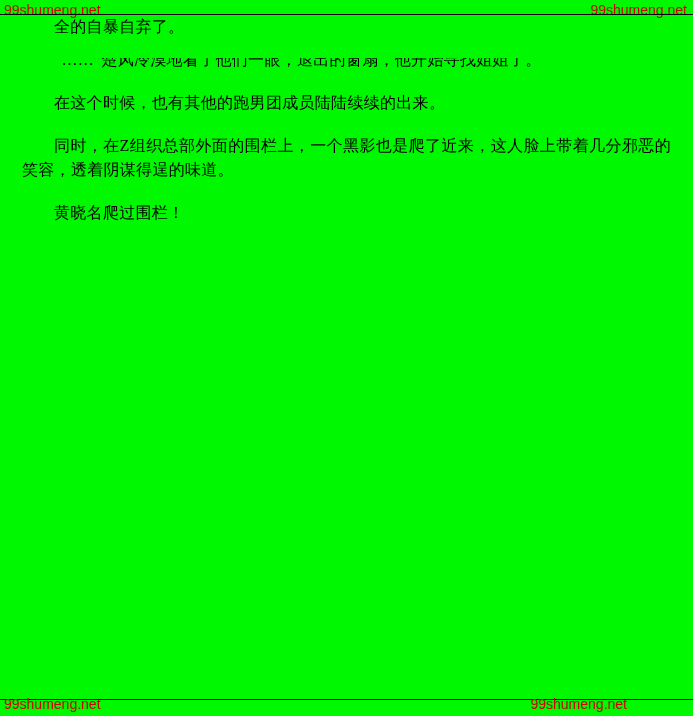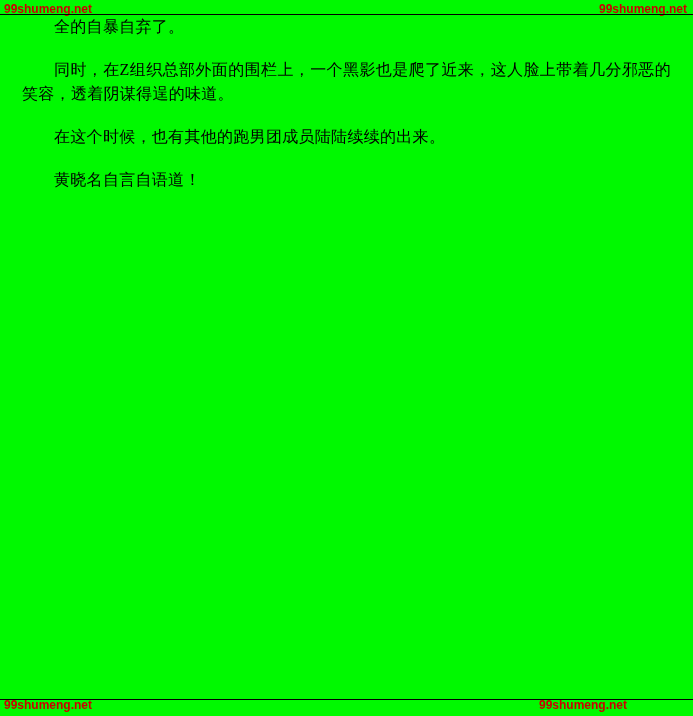--- a/index.html
+++ b/index.html
@@ -17,23 +17,23 @@
   }
   .page {
     position: relative;
     width: 693px;
     height: 716px;
     box-sizing: border-box;
   }
   .watermark {
     position: absolute;
     font-family: "Liberation Sans", "DejaVu Sans", sans-serif;
-    font-size: 12px;
+    font-size: 14px;
     color: #cc0000;
-    font-weight: bold;
+    font-weight: normal;
     letter-spacing: 0px;
     white-space: nowrap;
   }
   .wm-tl { left: 4px; top: 2px; }
   .wm-tr { right: 6px; top: 2px; }
   .wm-bl { left: 4px; bottom: 4px; }
   .wm-br { right: 66px; bottom: 4px; }
 
   .rule-top {
     position: absolute;
@@ -88,24 +88,27 @@
 
   <div class="watermark wm-tl">99shumeng.net</div>
   <div class="watermark wm-tr">99shumeng.net</div>
 
   <div class="rule-top"></div>
 
   <div class="content">
 
     <p class="clipped-top">全的自暴自弃了。</p>
 
+    <div class="clip-wrap2">
+      <p>“……”楚风冷漠地看了他们一眼，退出的窗扇，他开始寻找姐姐了。</p>
+    </div>
 
+    <p>在这个时候，也有其他的跑男团成员陆陆续续的出来。</p>
     <p>同时，在Z组织总部外面的围栏上，一个黑影也是爬了近来，这人脸上带着几分邪恶的笑容，透着阴谋得逞的味道。</p>
-    <p>在这个时候，也有其他的跑男团成员陆陆续续的出来。</p>
-    <p>黄晓名自言自语道！</p>
+    <p>黄晓名爬过围栏！</p>
 
   </div>
 
   <div class="rule-bottom"></div>
 
   <div class="watermark wm-bl">99shumeng.net</div>
   <div class="watermark wm-br">99shumeng.net</div>
 
 </div>
 

